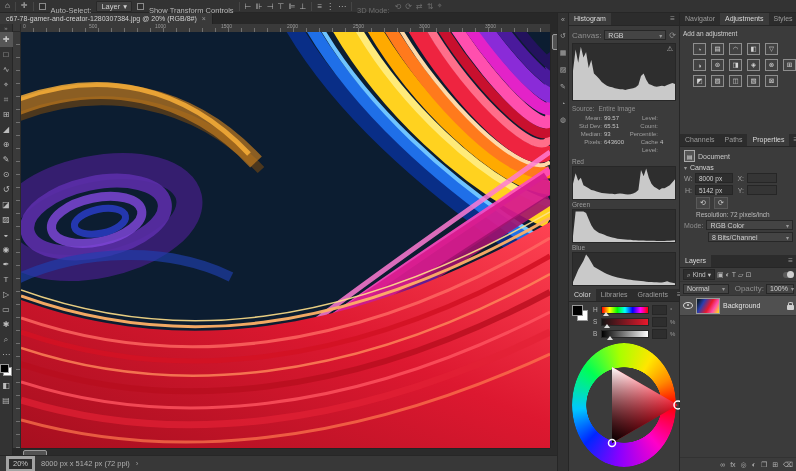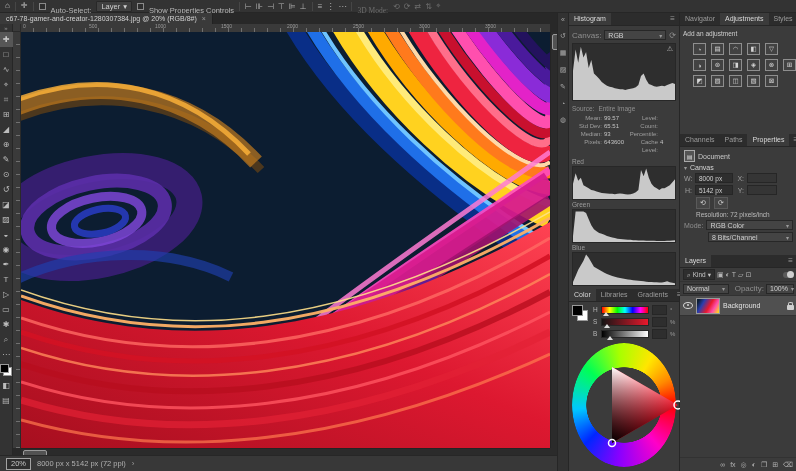--- a/index.html
+++ b/index.html
@@ -11,21 +11,21 @@
        border-bottom:1px solid #262626;display:flex;align-items:center;gap:5px;padding:0 5px;box-sizing:border-box;}
   .ob-sep{width:1px;height:9px;background:#464646;flex:none;}
   .ob-icon{color:#c2c2c2;font-size:8px;line-height:10px;flex:none;}
   .checkbox{width:7px;height:7px;border:1px solid #8a8a8a;background:#2e2e2e;flex:none;box-sizing:border-box;}
   .ob-label{color:#b8b8b8;font-size:7.5px;white-space:nowrap;margin-top:9px;}
   .ob-dd{display:flex;align-items:flex-start;gap:3px;background:#404040;border:1px solid #282828;
        height:9px;padding:0 4px;border-radius:1px;color:#cfcfcf;font-size:7.5px;}
   .ob-group{display:flex;gap:4px;align-items:center;}
   .ob-group .gi{color:#b5b5b5;font-size:8px;}
   .ob-group.dim .gi{color:#6d6d6d;}
-  .ob-label.dim{color:#6d6d6d;font-family:Liberation Serif, serif;}
+  .ob-label.dim{color:#6d6d6d;}
   
   .tabbar{position:absolute;left:0;top:13px;width:557px;height:11px;background:#282828;display:flex;}
   .doc-tab{background:#3a3a3a;display:flex;align-items:center;gap:5px;padding:0 6px;
        font-size:7px;color:#d2d2d2;border-right:1px solid #222;white-space:nowrap;}
   .tab-close{color:#9a9a9a;font-size:7px;}
   
   .toolbar{position:absolute;left:0;top:24px;width:13px;height:431px;background:#333;
        border-right:1px solid #262626;display:flex;flex-direction:column;align-items:center;padding-top:1px;box-sizing:border-box;}
   .tb-chevron{color:#8f8f8f;font-size:6px;height:7px;}
   .tool{width:13px;height:15px;display:flex;align-items:center;justify-content:center;
@@ -46,21 +46,21 @@
        background-size:4px 13px;background-position:100% 0;background-repeat:repeat-y;box-sizing:border-box;}
   .artwork{position:absolute;left:8px;top:8px;width:529px;height:416px;display:block;}
   .vscroll{position:absolute;right:0;top:8px;width:7px;bottom:7px;background:#2b2b2b;border-left:1px solid #242424;box-sizing:border-box;}
   .vscroll .thumb{position:absolute;left:1px;right:1px;top:2px;bottom:6px;background:#525252;border-radius:2px;}
   .hscroll{position:absolute;left:8px;right:7px;bottom:0;height:7px;background:#2b2b2b;border-top:1px solid #242424;box-sizing:border-box;}
   .hscroll .thumb{position:absolute;top:1px;bottom:1px;left:2px;right:6px;background:#525252;border-radius:2px;}
   .scroll-corner{position:absolute;right:0;bottom:0;width:7px;height:7px;background:#2b2b2b;}
   
   .status-bar{position:absolute;left:0;top:455px;width:557px;height:16px;background:#383838;border-top:1px solid #272727;
        display:flex;align-items:center;gap:6px;padding:0 6px;box-sizing:border-box;}
-  .zoom-box{background:#2d2d2d;border:1px solid #a3a3a3;height:10px;display:flex;align-items:center;padding:0 4px;color:#c5c5c5;font-size:7.5px;}
+  .zoom-box{background:#2d2d2d;border:3px solid #a3a3a3;height:10px;display:flex;align-items:center;padding:0 4px;color:#c5c5c5;font-size:7.5px;}
   .status-info{color:#b0b0b0;font-size:7.5px;text-align:right;}
   .status-chev{color:#9a9a9a;font-size:8px;}
   
   .dock{position:absolute;left:557px;top:13px;width:239px;height:458px;background:#323232;border-left:1px solid #262626;box-sizing:border-box;}
   .strip{position:absolute;left:0;top:0;width:11px;height:100%;border-right:1px solid #262626;box-sizing:border-box;
        display:flex;flex-direction:column;align-items:center;padding-top:3px;gap:9px;}
   .strip .gi{color:#a8a8a8;font-size:7px;}
   .colB{position:absolute;left:11px;top:0;width:111px;height:100%;border-right:1px solid #262626;box-sizing:border-box;display:flex;flex-direction:column;}
   .colC{position:absolute;left:122px;top:0;width:117px;height:100%;display:flex;flex-direction:column;}
   .panel-tabs{height:12px;flex:none;display:flex;align-items:stretch;background:#2c2c2c;border-bottom:1px solid #262626;}
@@ -157,21 +157,21 @@
     <span class="ob-sep"></span>
     <span class="ob-icon">✛</span>
     <span class="ob-sep"></span>
     <span class="checkbox"></span>
     <span class="ob-label">Auto-Select:</span>
     <span class="ob-dd">
       <span>Layer</span>
       <span class="caret">▾</span>
     </span>
     <span class="checkbox"></span>
-    <span class="ob-label">Show Properties Controls</span>
+    <span class="ob-label">Show Transform Controls</span>
     <span class="ob-sep"></span>
     <span class="ob-group">
         <span class="gi">⊢</span>
         <span class="gi">⊪</span>
         <span class="gi">⊣</span>
         <span class="gi">⊤</span>
         <span class="gi">⊫</span>
         <span class="gi">⊥</span>
       </span>
     <span class="ob-sep"></span>

